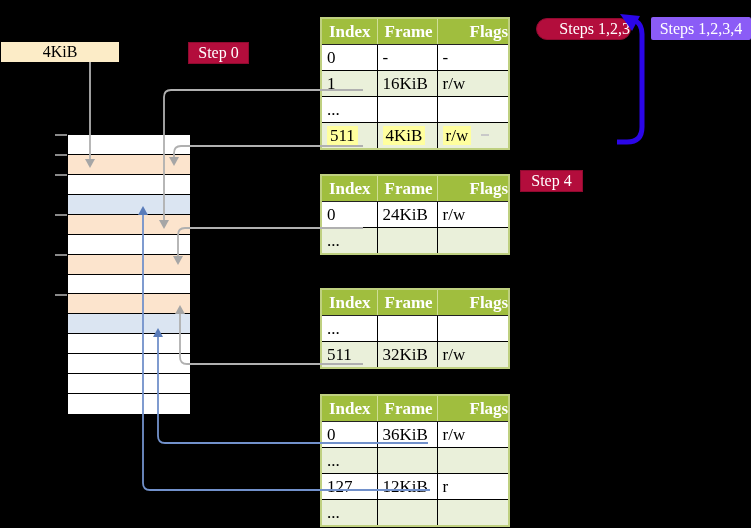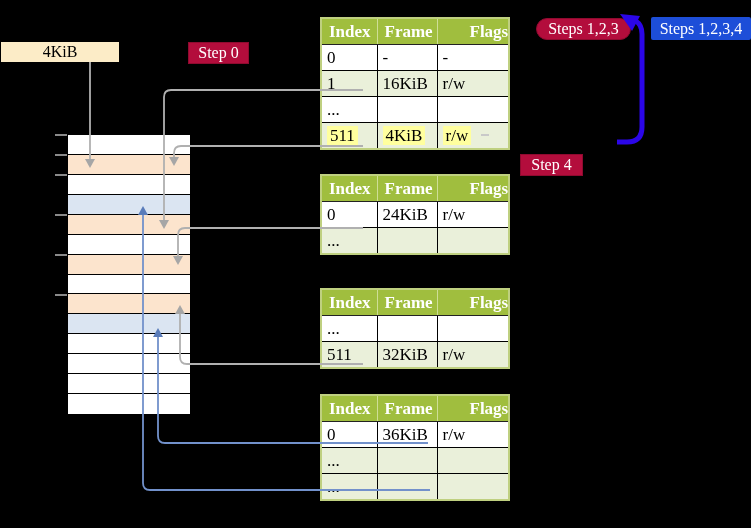--- a/index.html
+++ b/index.html
@@ -9,25 +9,25 @@
   }
   
   .plate{
     position:absolute;background:#fcecc7;color:#000;text-align:center;
     font-size:16px;line-height:20px;height:20px;width:118px;left:1px;top:42px;
   }
   .badge{
     position:absolute;color:#fff;font-size:16px;text-align:center;white-space:nowrap;
   }
   .badge.crimson{background:#b30d3c;border:1px solid #8f0a2f;border-radius:0;}
-  .badge.violet{background:#1d4ed8;border-radius:2px;}
+  .badge.violet{background:#8b5cf6;border-radius:2px;}
   #step0   {left:188px;top:42px;width:59px;height:20px;line-height:20px;}
-  #steps123{left:536px;top:18px;width:93px;height:20px;line-height:20px;border-radius:11px;}
+  #steps123{left:536px;top:18px;width:93px;height:20px;line-height:20px;border-radius:11px;text-align:right;}
   #steps1234{left:651px;top:17px;width:100px;height:23px;line-height:23px;}
-  #step4   {left:520px;top:154px;width:61px;height:20px;line-height:20px;}
+  #step4   {left:520px;top:170px;width:61px;height:20px;line-height:20px;}
   
   #memory-strip{
     position:absolute;left:68px;top:135px;width:122px;height:279px;
     display:grid;grid-template-rows:repeat(14,1fr);
   }
   #memory-strip .mrow{border-bottom:1px solid #000;}
   #memory-strip .mrow:last-child{border-bottom:none;}
   .row-white{background:#ffffff;}
   .row-peach{background:#fce4cd;}
   .row-blue{background:#dbe5f2;}
@@ -179,20 +179,25 @@
     </tr>
     <tr>
       <td>0</td>
       <td>36KiB</td>
       <td>r/w</td>
     </tr>
     <tr class="alt">
       <td>...</td>
       <td></td>
       <td></td>
+    </tr>
+    <tr>
+      <td>127</td>
+      <td>12KiB</td>
+      <td>r</td>
     </tr>
     <tr class="alt">
       <td>...</td>
       <td></td>
       <td></td>
     </tr>
   </tbody>
     </table>
 
   <svg id="arrows" width="751" height="528" viewBox="0 0 751 528">

